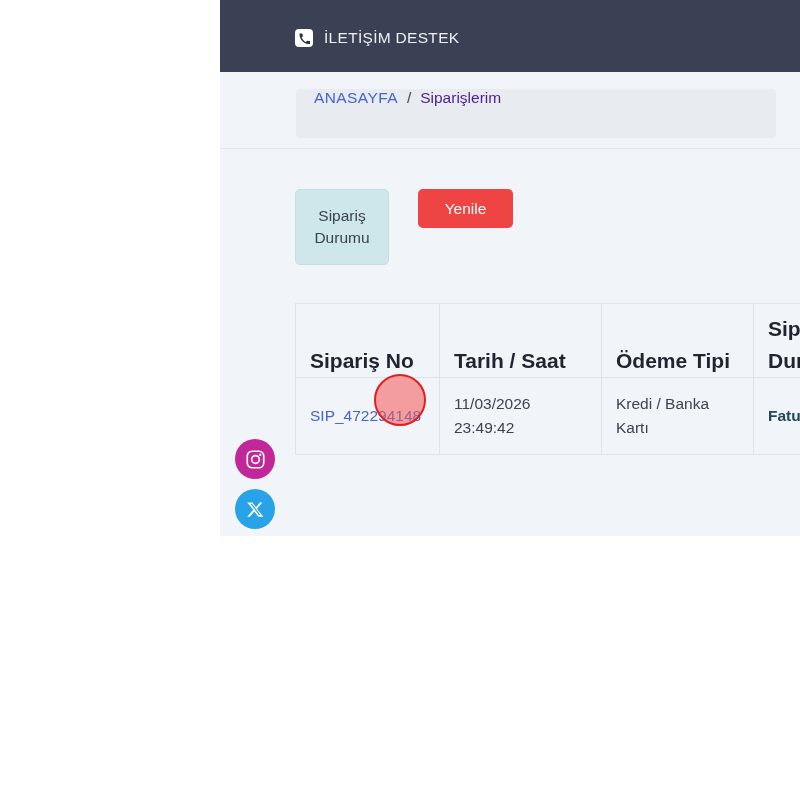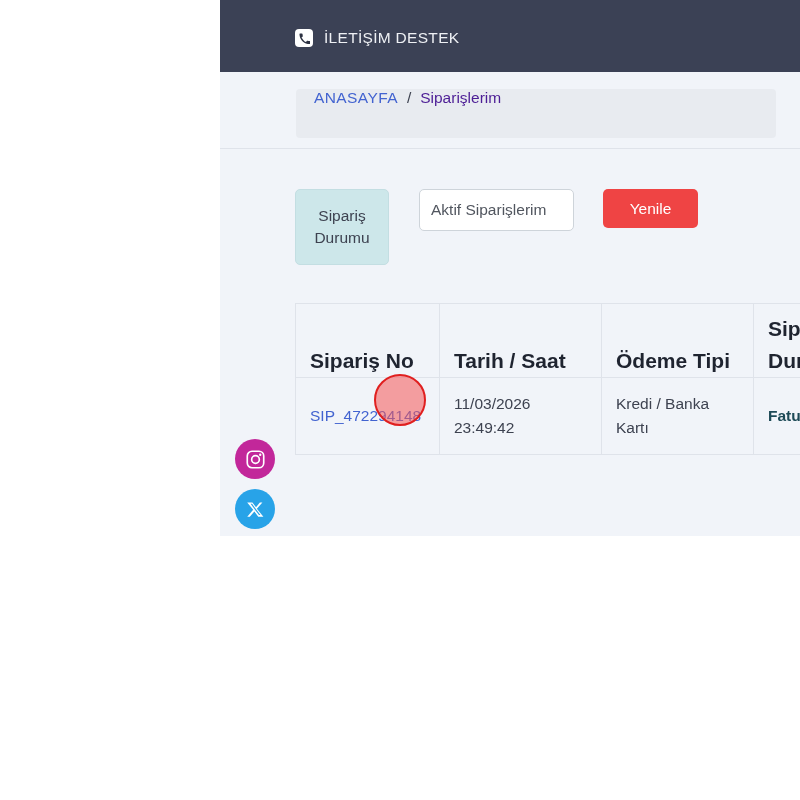--- a/index.html
+++ b/index.html
@@ -272,21 +272,20 @@
         <span class="crumb-current">Siparişlerim</span>
       </nav>
     </div>
     <div id="divider"></div>
 
     <div id="filter-row">
       <div id="status-chip">
         <span>Sipariş</span>
         <span>Durumu</span>
       </div>
-      <input id="status-input" type="text" placeholder="Aktif Siparişlerim" style="">
       <button id="refresh-btn" type="button">Yenile</button>
     </div>
 
     <table id="orders-table">
       <colgroup>
         <col class="col-no">
           <col class="col-date">
           <col class="col-pay">
           <col class="col-status">
       </colgroup>

